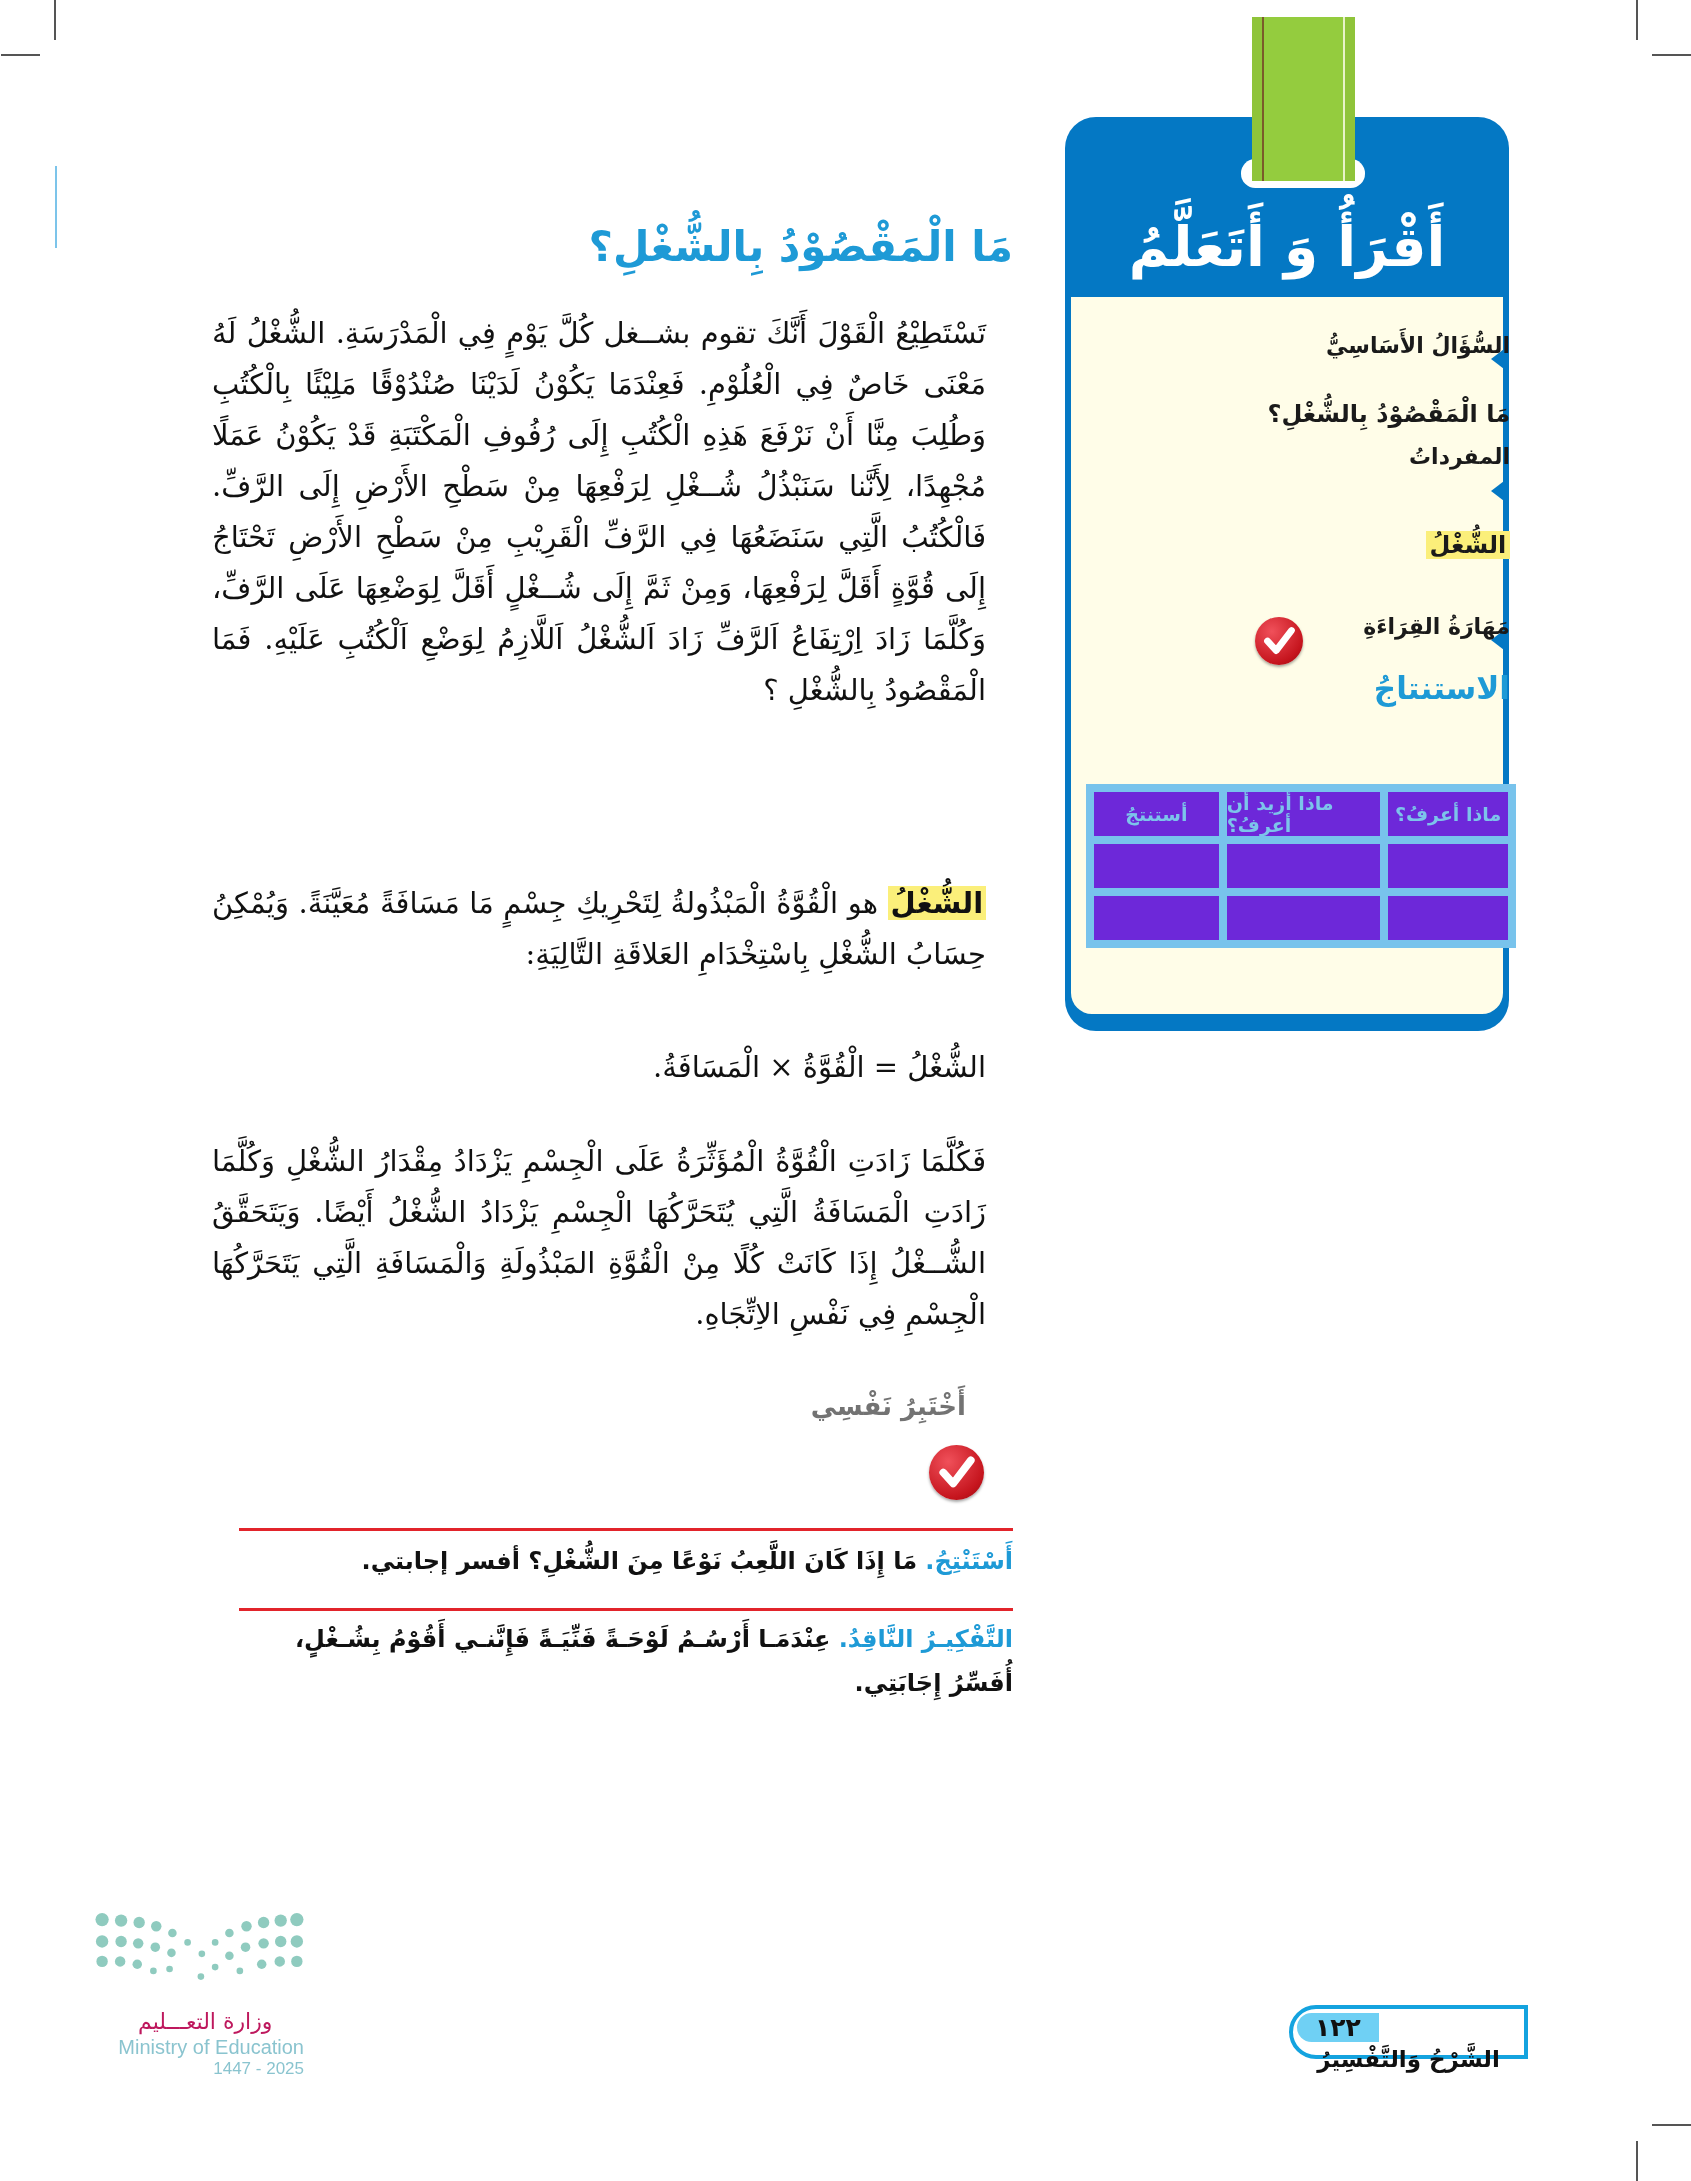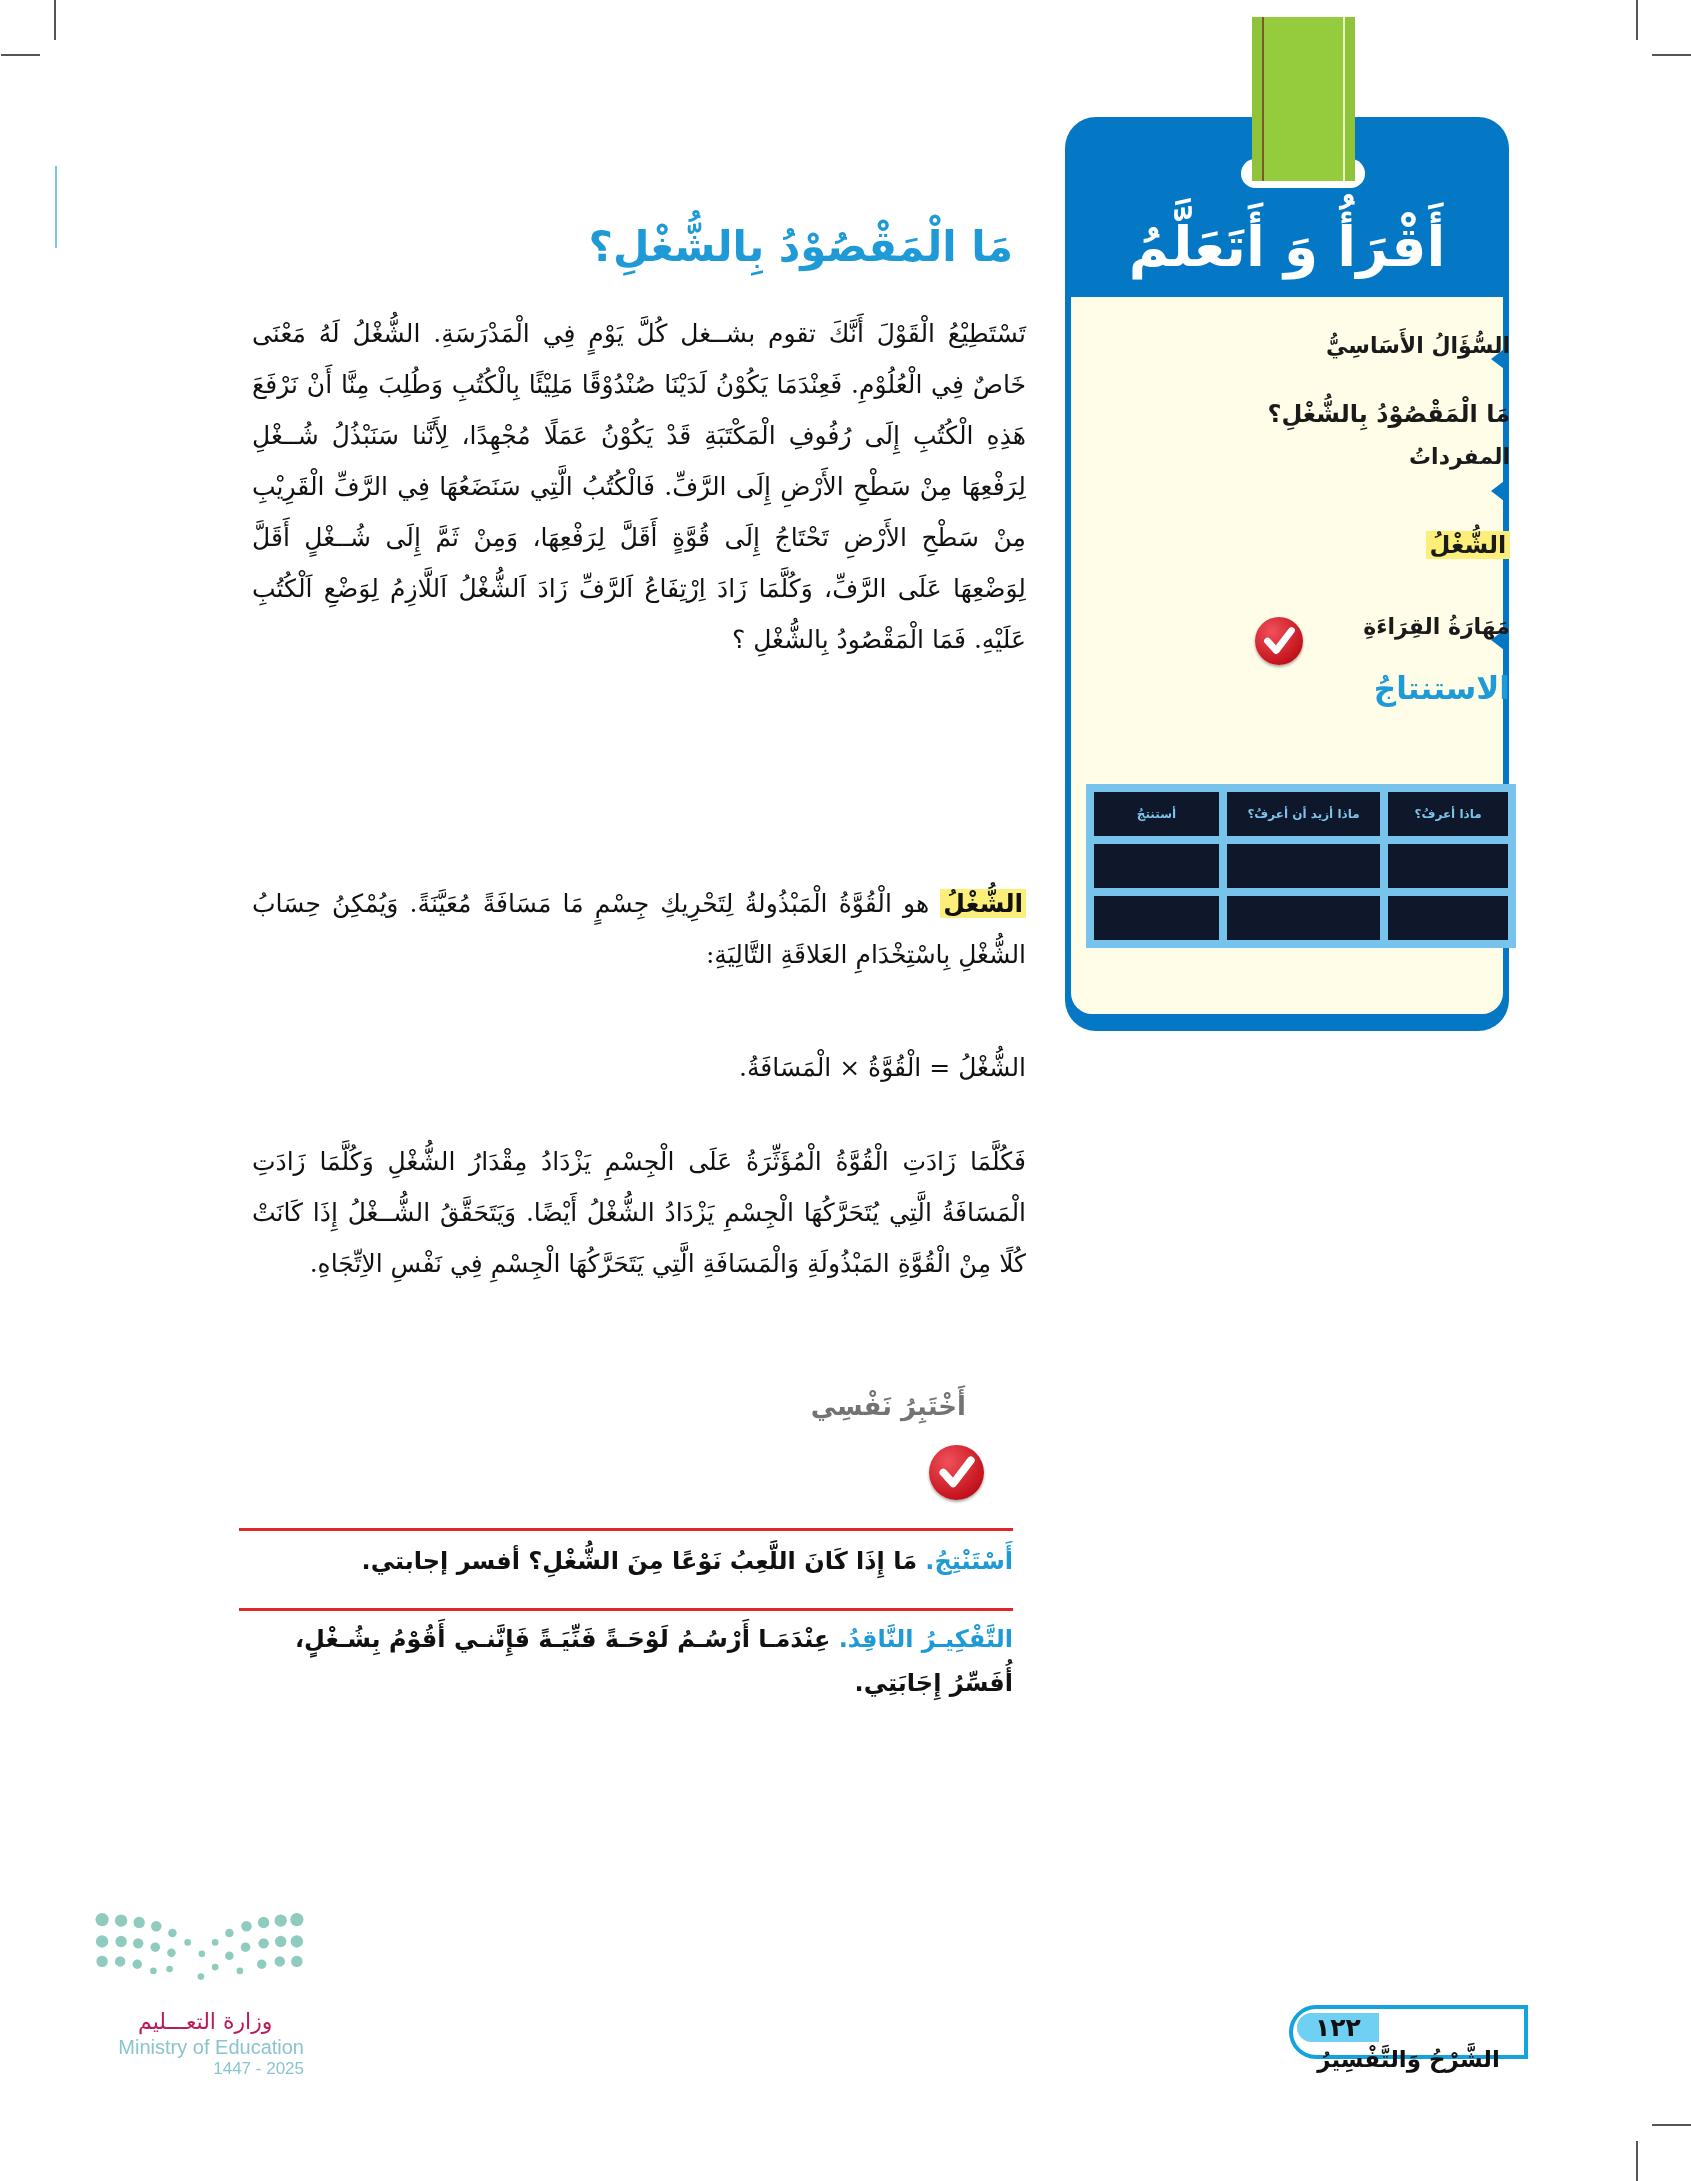--- a/index.html
+++ b/index.html
@@ -59,29 +59,29 @@
 
   
   .kwl {
     position: absolute; left: 1086px; top: 784px; width: 430px; height: 164px;
     background: #78c3ec;
     display: grid;
     grid-template-columns: 1fr 1.22fr 0.96fr;
     grid-template-rows: 1fr 1fr 1fr;
     gap: 7.6px; padding: 7.6px;
   }
-  .kwl div { background: #0f172a; display: flex; align-items: center; justify-content: center;
-             font-size: 12px; font-weight: bold; color: #7cc4ea; }
+  .kwl div { background: #6d28d9; display: flex; align-items: center; justify-content: center;
+             font-size: 19px; font-weight: bold; color: #7cc4ea; }
   .main-title {
     position: absolute; right: 679px; top: 222px;
     font-size: 42px; font-weight: bold; color: #1e9ad6;
   }
   .para {
-    position: absolute; right: 666px; width: 774px;
-    font-family: "DejaVu Serif", serif; font-size: 25px; line-height: 51px; color: #111;
+    position: absolute; right: 706px; width: 774px;
+    font-family: "DejaVu Serif", serif; font-size: 29px; line-height: 51px; color: #111;
     text-align: justify; text-align-last: right;
   }
   .term-hl { background: #fbef7a; font-weight: bold; font-family: "DejaVu Sans", sans-serif; padding: 0 2.9px; }
 
   .test-head {
     position: absolute; right: 726px; top: 1391px; font-size: 26px; font-weight: bold; color: #737373;
   }
   .test-check { left: 929px; top: 1443px; width: 55px; height: 55px; }
   .red-rule { position: absolute; right: 679px; width: 774px; height: 2.9px; background: #e2242b; }
   .q { position: absolute; right: 679px; width: 774px; font-size: 24px; font-weight: bold; line-height: 44px; color: #111; }

